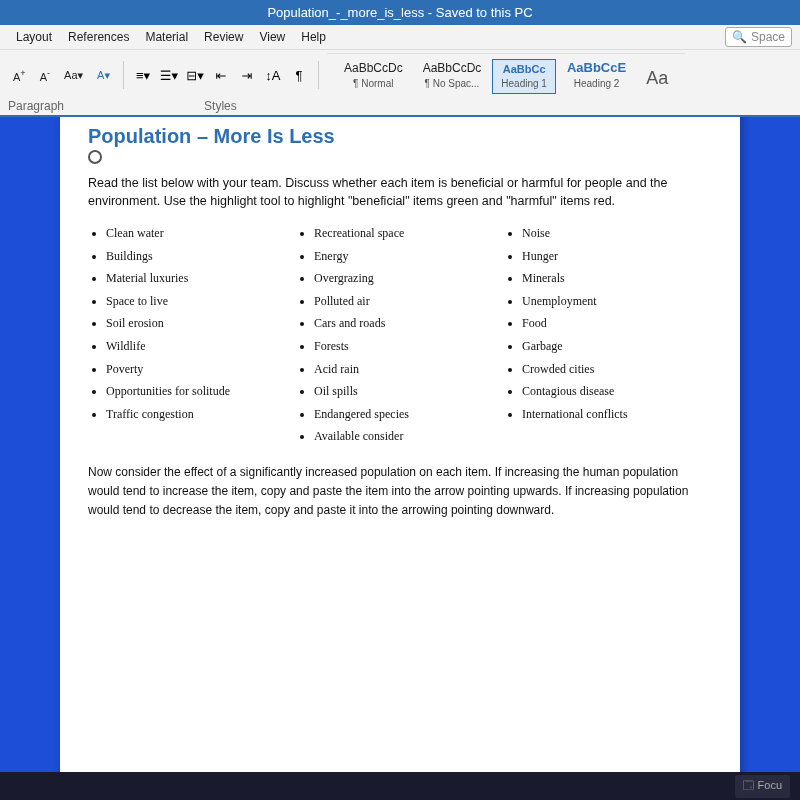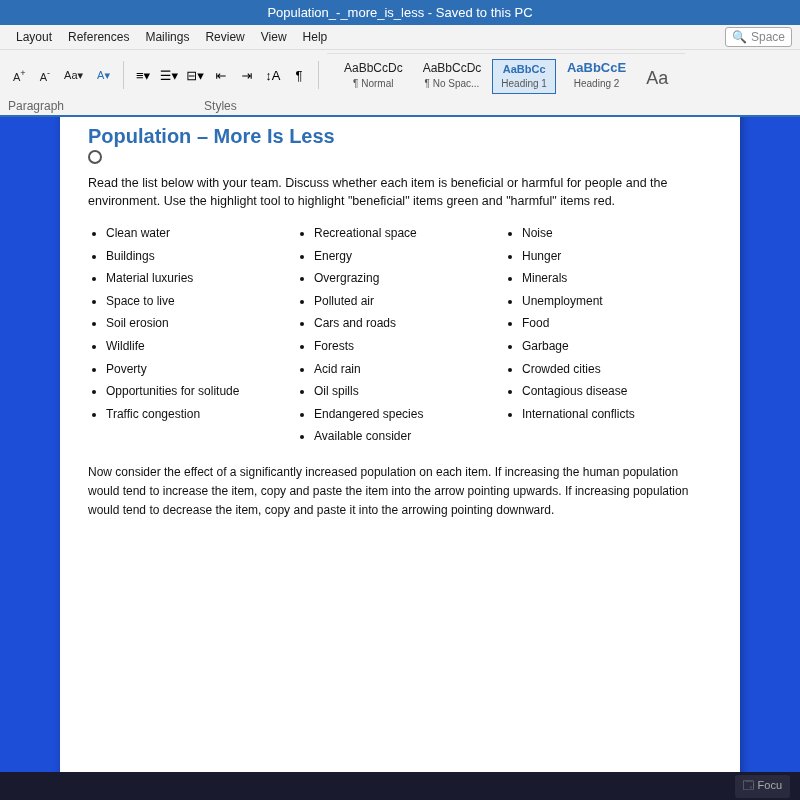--- a/index.html
+++ b/index.html
@@ -169,20 +169,21 @@
     }
     .list-col ul {
       list-style: disc;
       padding-left: 18px;
       font-size: 12px;
       line-height: 1.8;
       color: #111;
     }
     .list-col ul li {
       margin-bottom: 1px;
+      font-family: Liberation Serif, serif;
     }
 
     .doc-footer {
       font-size: 12px;
       line-height: 1.6;
       color: #111;
       margin-top: 8px;
     }
 
     
@@ -206,21 +207,21 @@
 </head>
 <body>
 
 <div class="title-bar">
   <span>Population_-_more_is_less - Saved to this PC</span>
 </div>
 
 <div class="menu-bar">
   <div class="menu-item">Layout</div>
   <div class="menu-item">References</div>
-  <div class="menu-item">Mailings</div>
+  <div class="menu-item">Material</div>
   <div class="menu-item">Review</div>
   <div class="menu-item">View</div>
   <div class="menu-item">Help</div>
   <div class="menu-search">
     <span>🔍</span>
     <span style="margin-left:4px;">Space</span>
   </div>
 </div>
 
 <div class="ribbon">

